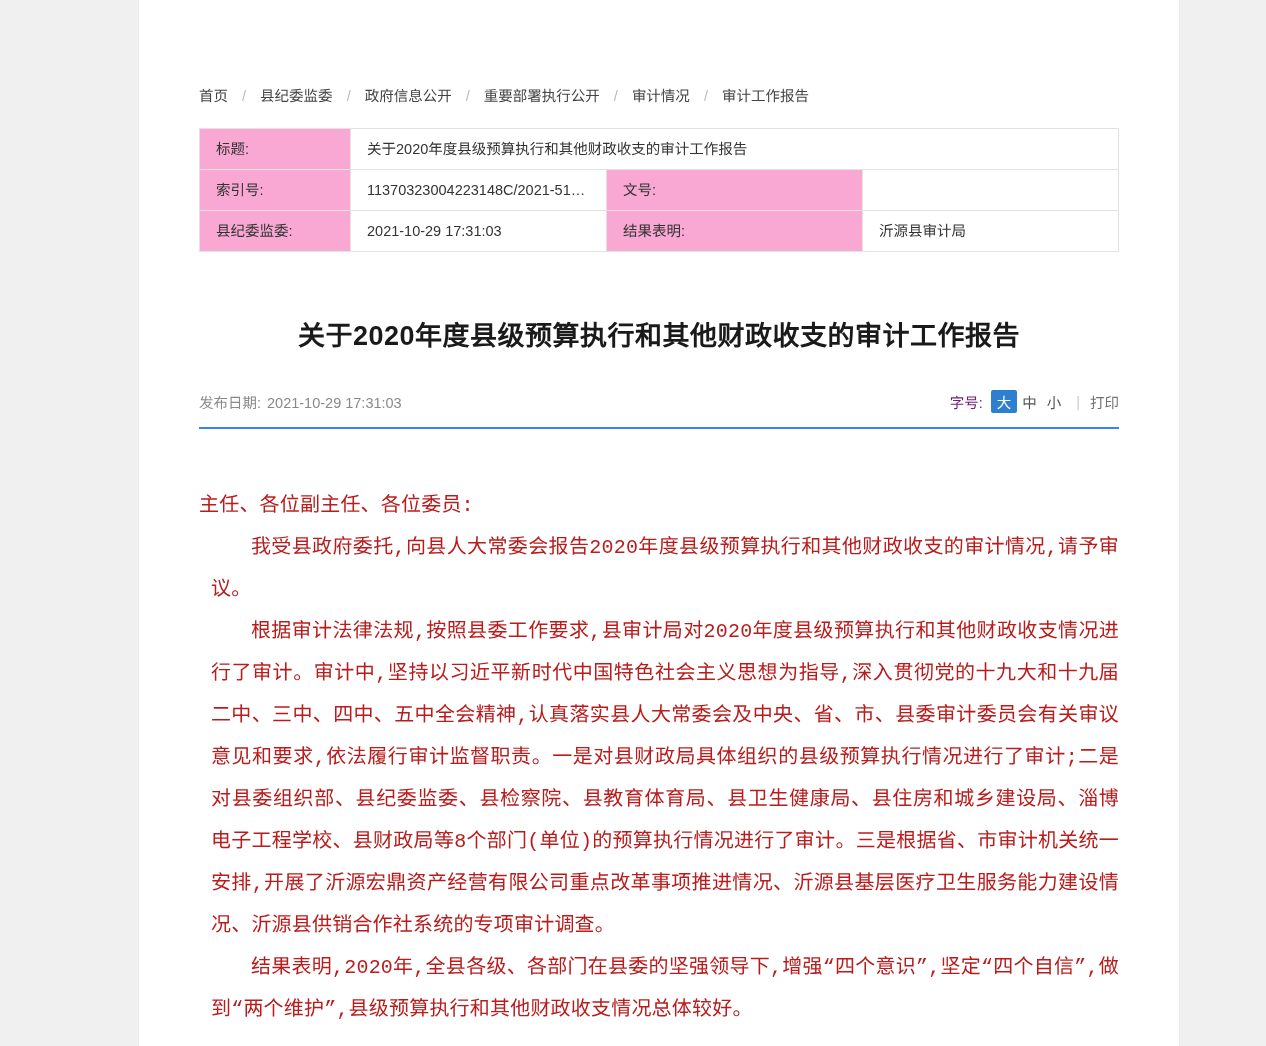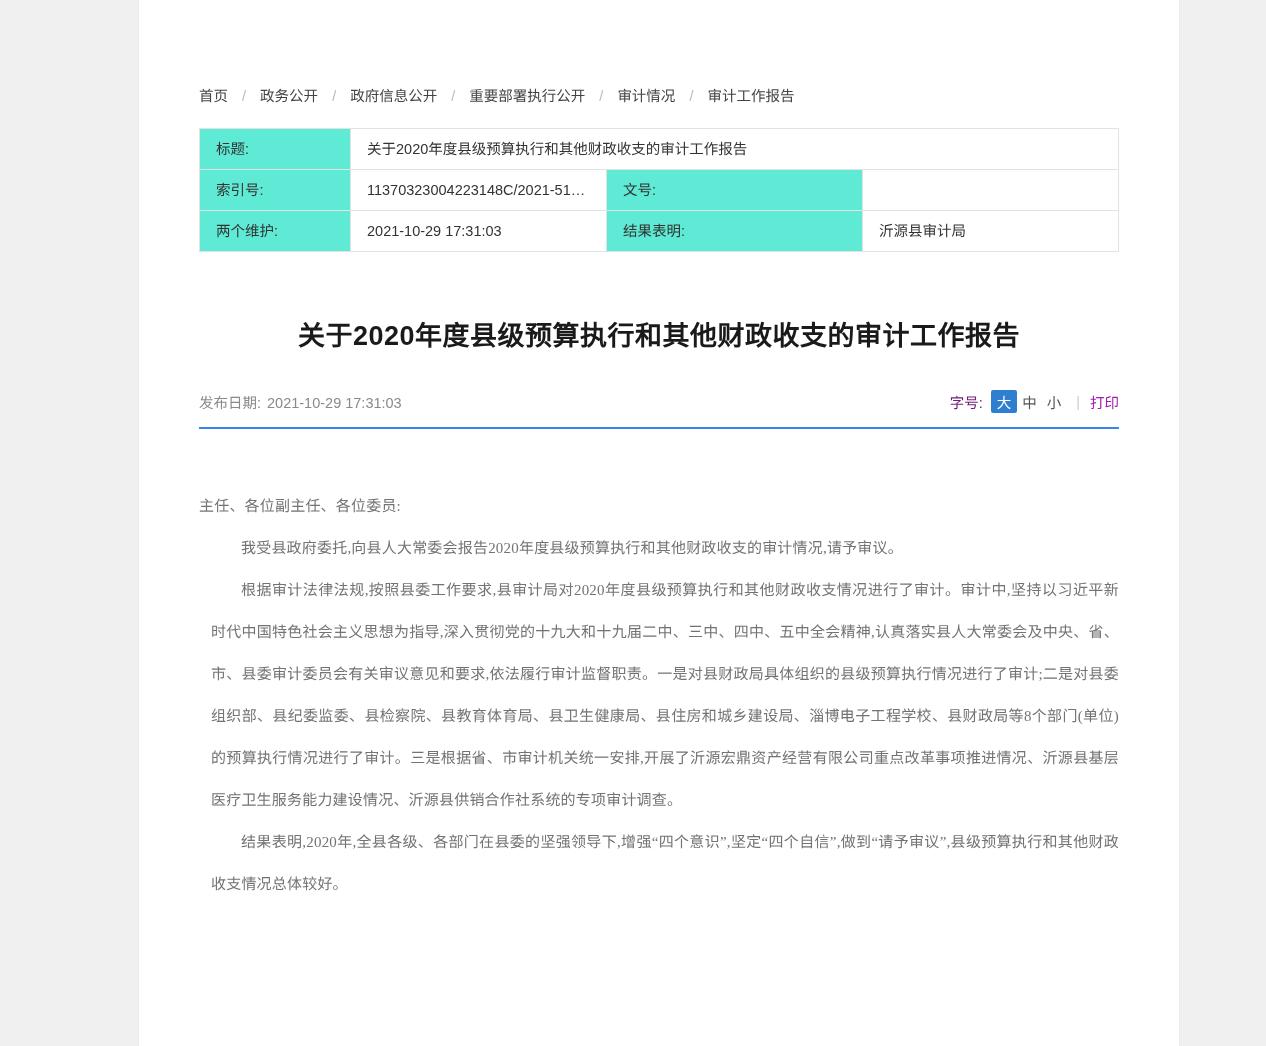--- a/index.html
+++ b/index.html
@@ -57,21 +57,21 @@
     border: 1px solid #e2e2e2;
     height: 40px;
     padding: 0 16px;
     vertical-align: middle;
     line-height: 20px;
     overflow: hidden;
     white-space: nowrap;
     text-overflow: ellipsis;
   }
   table.meta td.label {
-    background: #5eead4;
+    background: #f9a8d4;
     color: #333;
     width: 118px;
   }
   table.meta td.val {
     background: #ffffff;
     color: #333;
   }
 
   
   .doc-title {
@@ -121,52 +121,52 @@
     background: #2f7fd1;
     color: #ffffff;
     border-radius: 2px;
     padding: 1px 6px;
   }
   .fontsize .divider {
     color: #ccc;
     margin: 0 10px;
   }
   .fontsize .print {
-    color: #a21caf;
+    color: #737373;
     cursor: pointer;
   }
 
   
   .content {
     margin-top: 56px;
-    font-family: Liberation Serif, serif;
-    font-size: 15px;
+    font-family: Liberation Mono, monospace;
+    font-size: 20px;
     line-height: 42px;
-    color: #737373;
+    color: #b91c1c;
     text-align: justify;
     letter-spacing: 0.2px;
   }
   .content p {
     margin: 0;
   }
   .content p.indent {
     text-indent: 2em;
     margin-left: 12px;
   }
 </style>
 </head>
 <body>
 
 <div class="page">
   <div class="page-inner">
 
     <div class="breadcrumb">
       <a href="#">首页</a>
       <span class="sep">/</span>
-      <a href="#">政务公开</a>
+      <a href="#">县纪委监委</a>
       <span class="sep">/</span>
       <a href="#">政府信息公开</a>
       <span class="sep">/</span>
       <a href="#">重要部署执行公开</a>
       <span class="sep">/</span>
       <a href="#">审计情况</a>
       <span class="sep">/</span>
       <a href="#">审计工作报告</a>
     </div>
 
@@ -176,21 +176,21 @@
         <td class="label">标题:</td>
         <td class="val" colspan="3">关于2020年度县级预算执行和其他财政收支的审计工作报告</td>
       </tr>
       <tr>
         <td class="label">索引号:</td>
         <td class="val">11370323004223148C/2021-5194976</td>
         <td class="label">文号:</td>
         <td class="val"></td>
       </tr>
       <tr>
-        <td class="label">两个维护:</td>
+        <td class="label">县纪委监委:</td>
         <td class="val">2021-10-29 17:31:03</td>
         <td class="label">结果表明:</td>
         <td class="val">沂源县审计局</td>
       </tr>
     </tbody>
       </table>
 
     <h1 class="doc-title">关于2020年度县级预算执行和其他财政收支的审计工作报告</h1>
 
     <div class="subbar">
@@ -204,17 +204,17 @@
         <span class="fs">小</span>
         <span class="divider">|</span>
         <span class="print">打印</span>
       </div>
     </div>
 
     <div class="content">
       <p>主任、各位副主任、各位委员:</p>
       <p class="indent">我受县政府委托,向县人大常委会报告2020年度县级预算执行和其他财政收支的审计情况,请予审议。</p>
       <p class="indent">根据审计法律法规,按照县委工作要求,县审计局对2020年度县级预算执行和其他财政收支情况进行了审计。审计中,坚持以习近平新时代中国特色社会主义思想为指导,深入贯彻党的十九大和十九届二中、三中、四中、五中全会精神,认真落实县人大常委会及中央、省、市、县委审计委员会有关审议意见和要求,依法履行审计监督职责。一是对县财政局具体组织的县级预算执行情况进行了审计;二是对县委组织部、县纪委监委、县检察院、县教育体育局、县卫生健康局、县住房和城乡建设局、淄博电子工程学校、县财政局等8个部门(单位)的预算执行情况进行了审计。三是根据省、市审计机关统一安排,开展了沂源宏鼎资产经营有限公司重点改革事项推进情况、沂源县基层医疗卫生服务能力建设情况、沂源县供销合作社系统的专项审计调查。</p>
-      <p class="indent">结果表明,2020年,全县各级、各部门在县委的坚强领导下,增强“四个意识”,坚定“四个自信”,做到“请予审议”,县级预算执行和其他财政收支情况总体较好。</p>
+      <p class="indent">结果表明,2020年,全县各级、各部门在县委的坚强领导下,增强“四个意识”,坚定“四个自信”,做到“两个维护”,县级预算执行和其他财政收支情况总体较好。</p>
     </div>
 
   </div>
 </div>
 
 </body></html>

